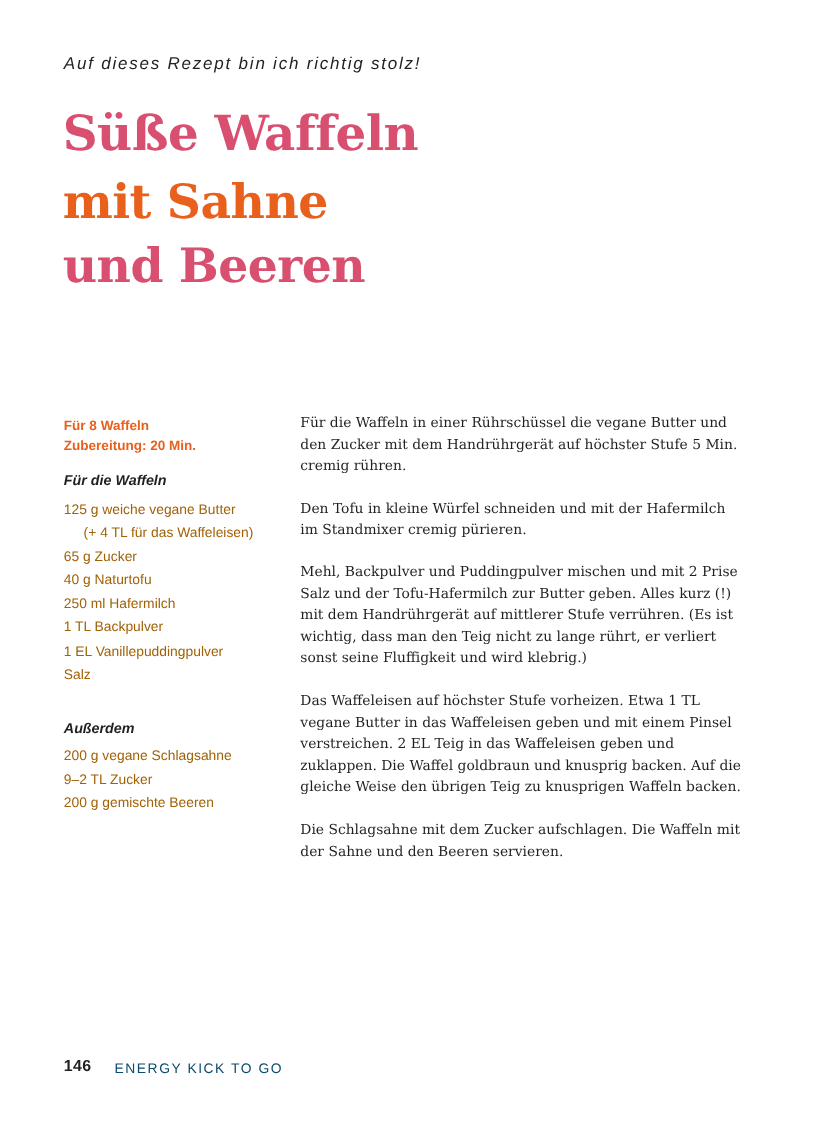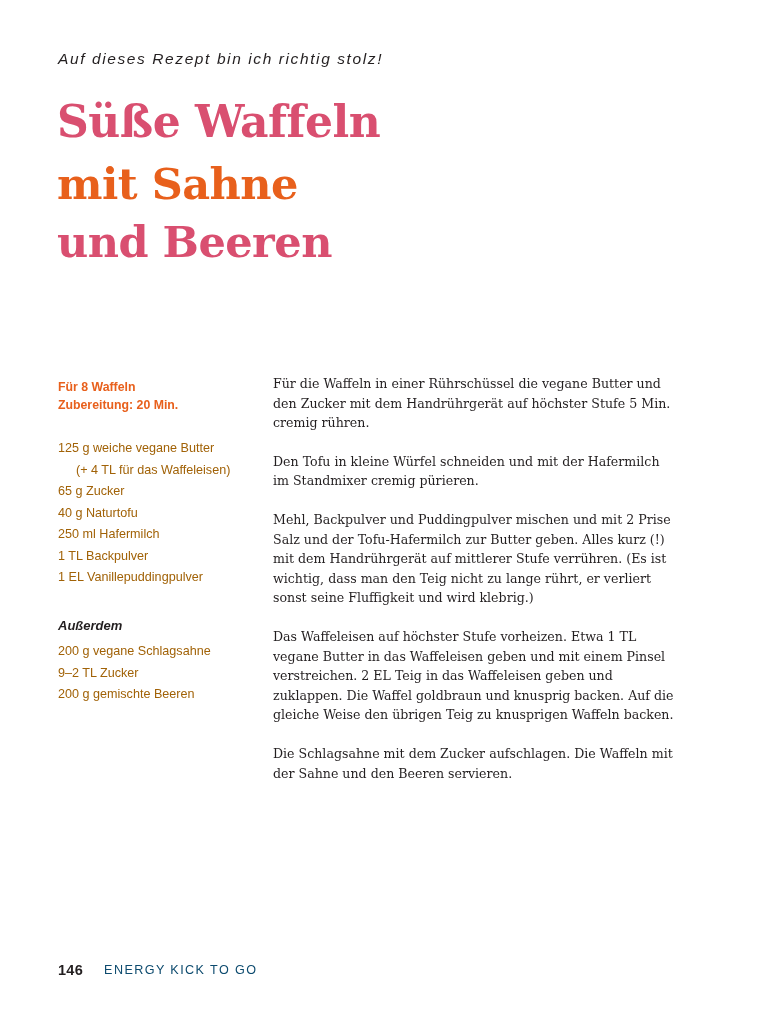--- a/index.html
+++ b/index.html
@@ -61,21 +61,21 @@
     top: 378px;
     width: 200px;
     font-size: 12.6px;
     line-height: 21.5px;
   }
   .meta {
     color: #e8601c;
     font-weight: 700;
     font-size: 12.3px;
     line-height: 18px;
-    margin-bottom: 24px;
+    margin-bottom: 12px;
   }
   .meta div { white-space: nowrap; }
 
   .ing-head {
     font-weight: 700;
     font-style: italic;
     font-size: 13px;
     margin-bottom: 5px;
     color: #231f20;
   }
@@ -107,21 +107,21 @@
   .right-col p {
     margin: 0 0 19px 0;
   }
 
   
   .footer {
     position: absolute;
     left: 58px;
     bottom: 42px;
     display: flex;
-    align-items: center;
+    align-items: flex-end;
     gap: 21px;
   }
   .folio {
     font-weight: 700;
     font-size: 14.5px;
     letter-spacing: 0.3px;
     color: #231f20;
   }
   .runhead {
     font-size: 12.6px;
@@ -142,28 +142,30 @@
     <div class="title-line l3">und Beeren</div>
   </div>
 
   <div class="left-col">
 
     <div class="meta">
       <div>Für 8 Waffeln</div>
       <div>Zubereitung: 20 Min.</div>
     </div>
 
+    <div class="ing-head">Für die Waffeln</div>
     <ul class="ing-list">
       <li>125 g weiche vegane Butter</li>
       <li class="indent">(+ 4 TL für das Waffeleisen)</li>
       <li>65 g Zucker</li>
       <li>40 g Naturtofu</li>
       <li>250 ml Hafermilch</li>
       <li>1 TL Backpulver</li>
       <li>1 EL Vanillepuddingpulver</li>
+      <li>Salz</li>
     </ul>
 
     <div class="ing-head">Außerdem</div>
     <ul class="ing-list">
       <li>200 g vegane Schlagsahne</li>
       <li>9–2 TL Zucker</li>
       <li>200 g gemischte Beeren</li>
     </ul>
 
   </div>

